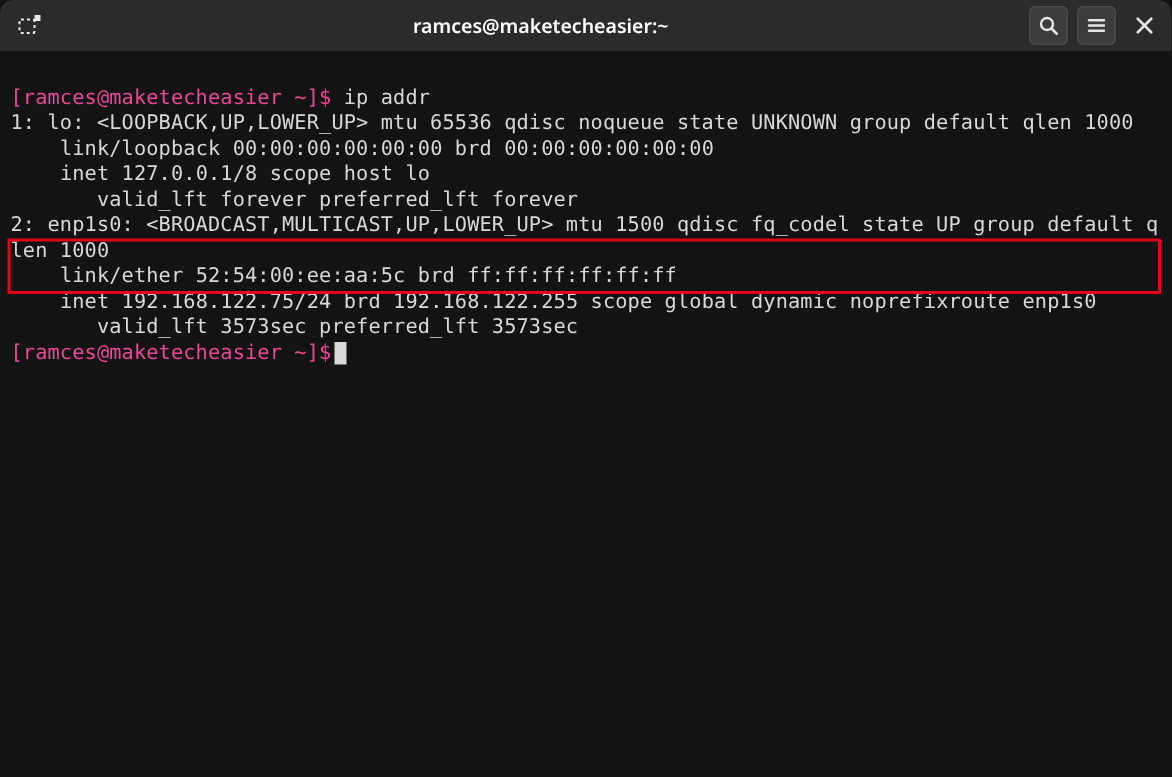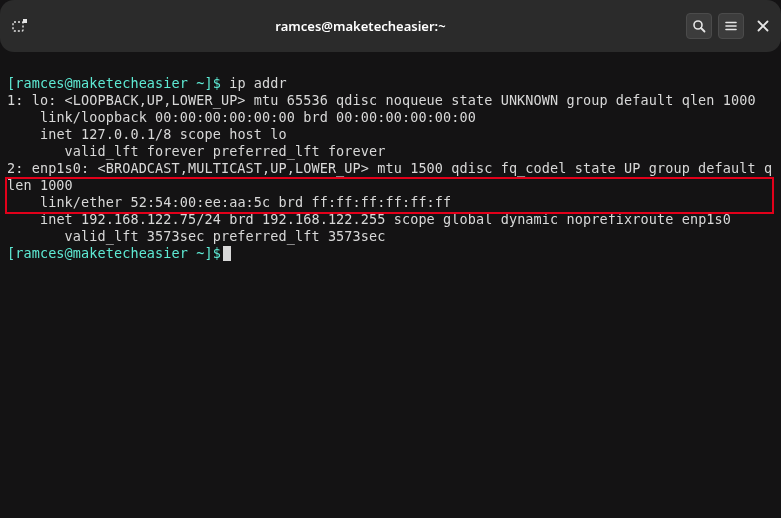--- a/index.html
+++ b/index.html
@@ -7,30 +7,29 @@
       width: 781px;
       height: 518px;
       background: #141314;
       font-family: "DejaVu Sans Mono", "Liberation Mono", monospace;
       font-size: 13.5px;
       line-height: 17px;
       color: #d8d8d8;
       overflow: hidden;
     }
     .titlebar {
-      height: 52px;
+      height: 34px;
       background: #2b2b2b;
       display: flex;
       align-items: center;
       border-top-left-radius: 9px;
       border-top-right-radius: 9px;
       padding: 0 5px;
       gap: 0;
       color: #e6e6e6;
-      border-radius: 14px;
     }
     .titlebar .left-icon-wrap {
       width: 30px;
       height: 26px;
       display: flex;
       align-items: center;
       justify-content: center;
       border-radius: 4px;
     }
     .titlebar .title {
@@ -62,21 +61,21 @@
       align-items: center;
       justify-content: center;
     }
     .terminal {
       position: relative;
       padding: 6px 4px 0 7px;
       white-space: pre-wrap;
       word-break: break-all;
       letter-spacing: 0.1px;
     }
-    .prompt { color: #5eead4; }
+    .prompt { color: #ec4899; }
     .line { display: block; }
     .hl-wrap {
       position: absolute;
       left: 5px;
       top: 125px; 
       width: 769px;
       height: 37px;
       border: 2px solid #e2001a;
       pointer-events: none;
     }

